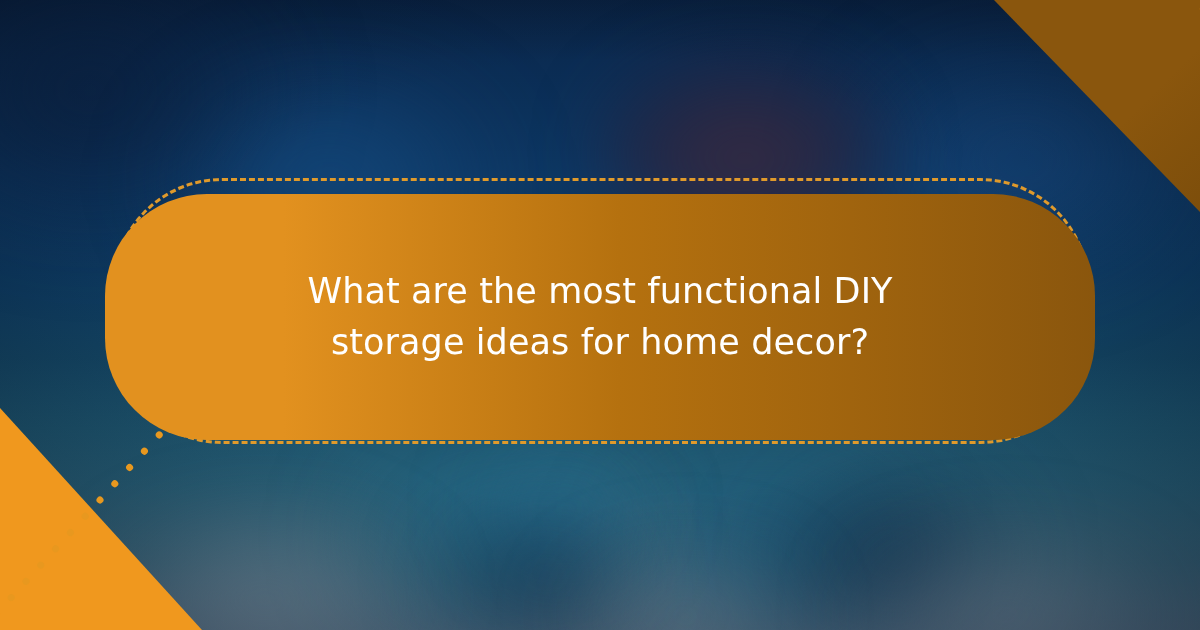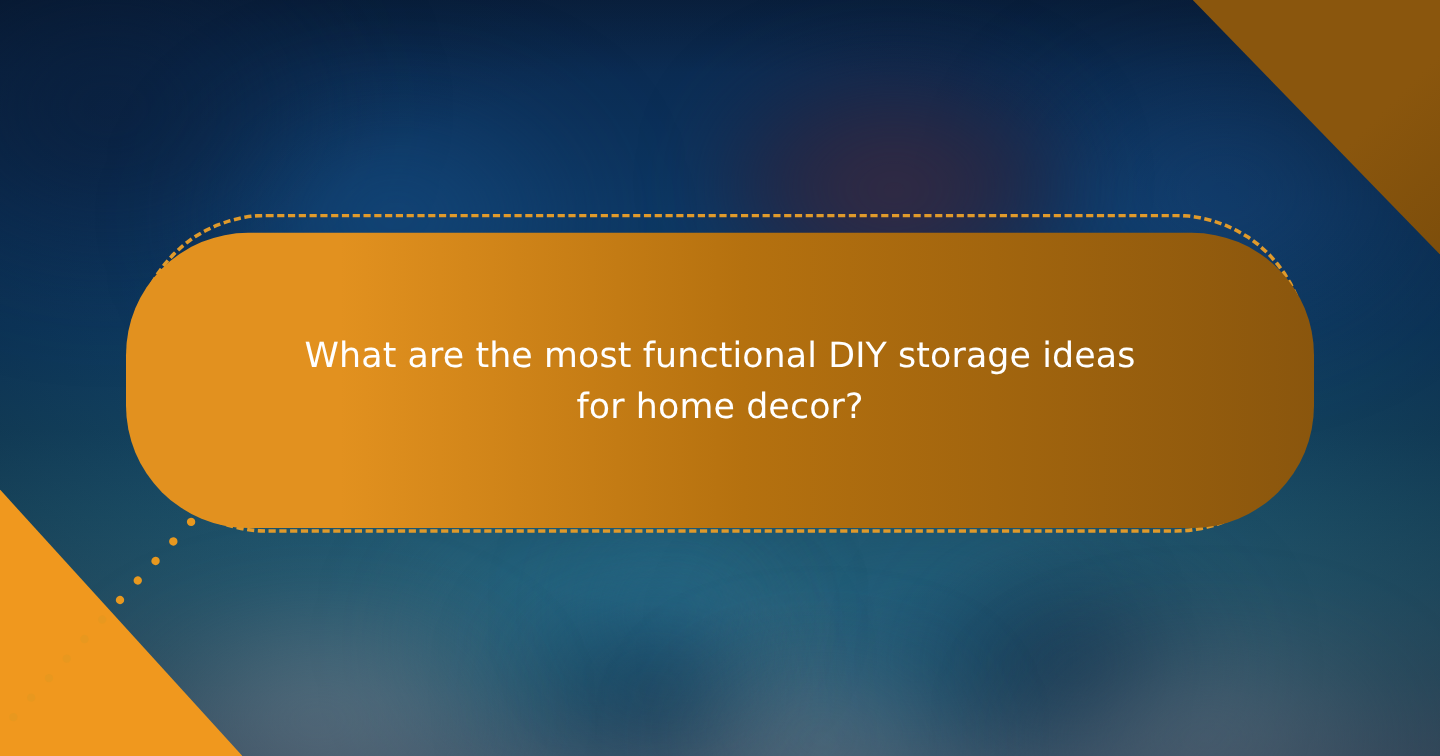--- a/index.html
+++ b/index.html
@@ -154,21 +154,21 @@
     width: 990px;
     height: 246px;
     border-radius: 102px;
     display: flex;
     align-items: center;
     justify-content: center;
     box-sizing: border-box;
     padding: 0 120px;
   }
   .question-text {
-    font-size: 29px;
+    font-size: 35px;
     line-height: 1.46;
     color: #ffffff;
     text-align: center;
     font-weight: 400;
     letter-spacing: 0.1px;
     max-width: 700px;
   }
 </style>
 </head>
 <body>

